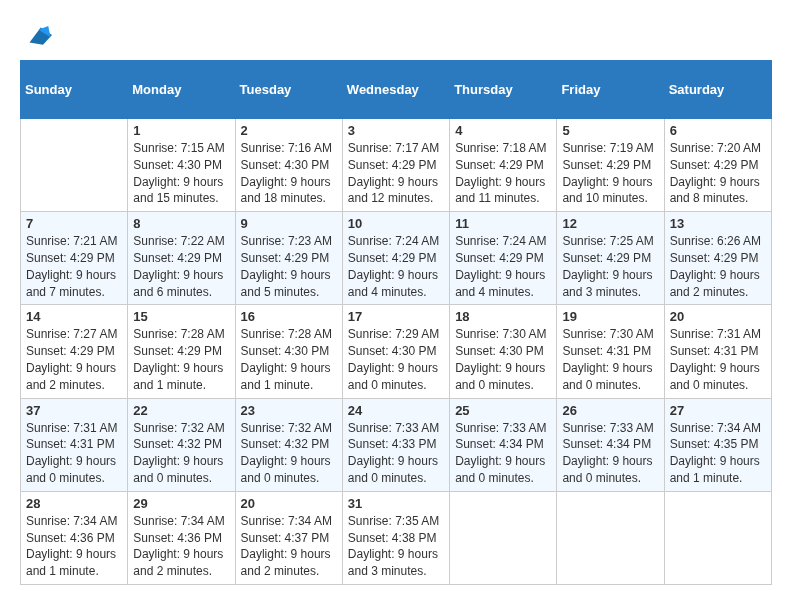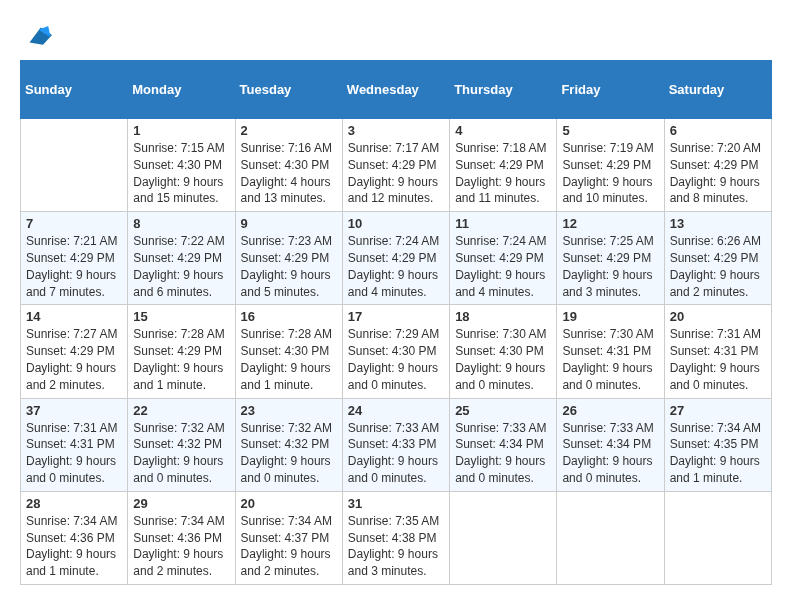--- a/index.html
+++ b/index.html
@@ -137,21 +137,21 @@
             <div>Sunrise: 7:15 AM</div>
             <div>Sunset: 4:30 PM</div>
             <div>Daylight: 9 hours and 15 minutes.</div>
           </div>
         </td>
         <td>
           <span class="day-number">2</span>
           <div class="day-info">
             <div>Sunrise: 7:16 AM</div>
             <div>Sunset: 4:30 PM</div>
-            <div>Daylight: 4 hours and 13 minutes.</div>
+            <div>Daylight: 9 hours and 18 minutes.</div>
           </div>
         </td>
         <td>
           <span class="day-number">3</span>
           <div class="day-info">
             <div>Sunrise: 7:17 AM</div>
             <div>Sunset: 4:29 PM</div>
             <div>Daylight: 9 hours and 12 minutes.</div>
           </div>
         </td>

